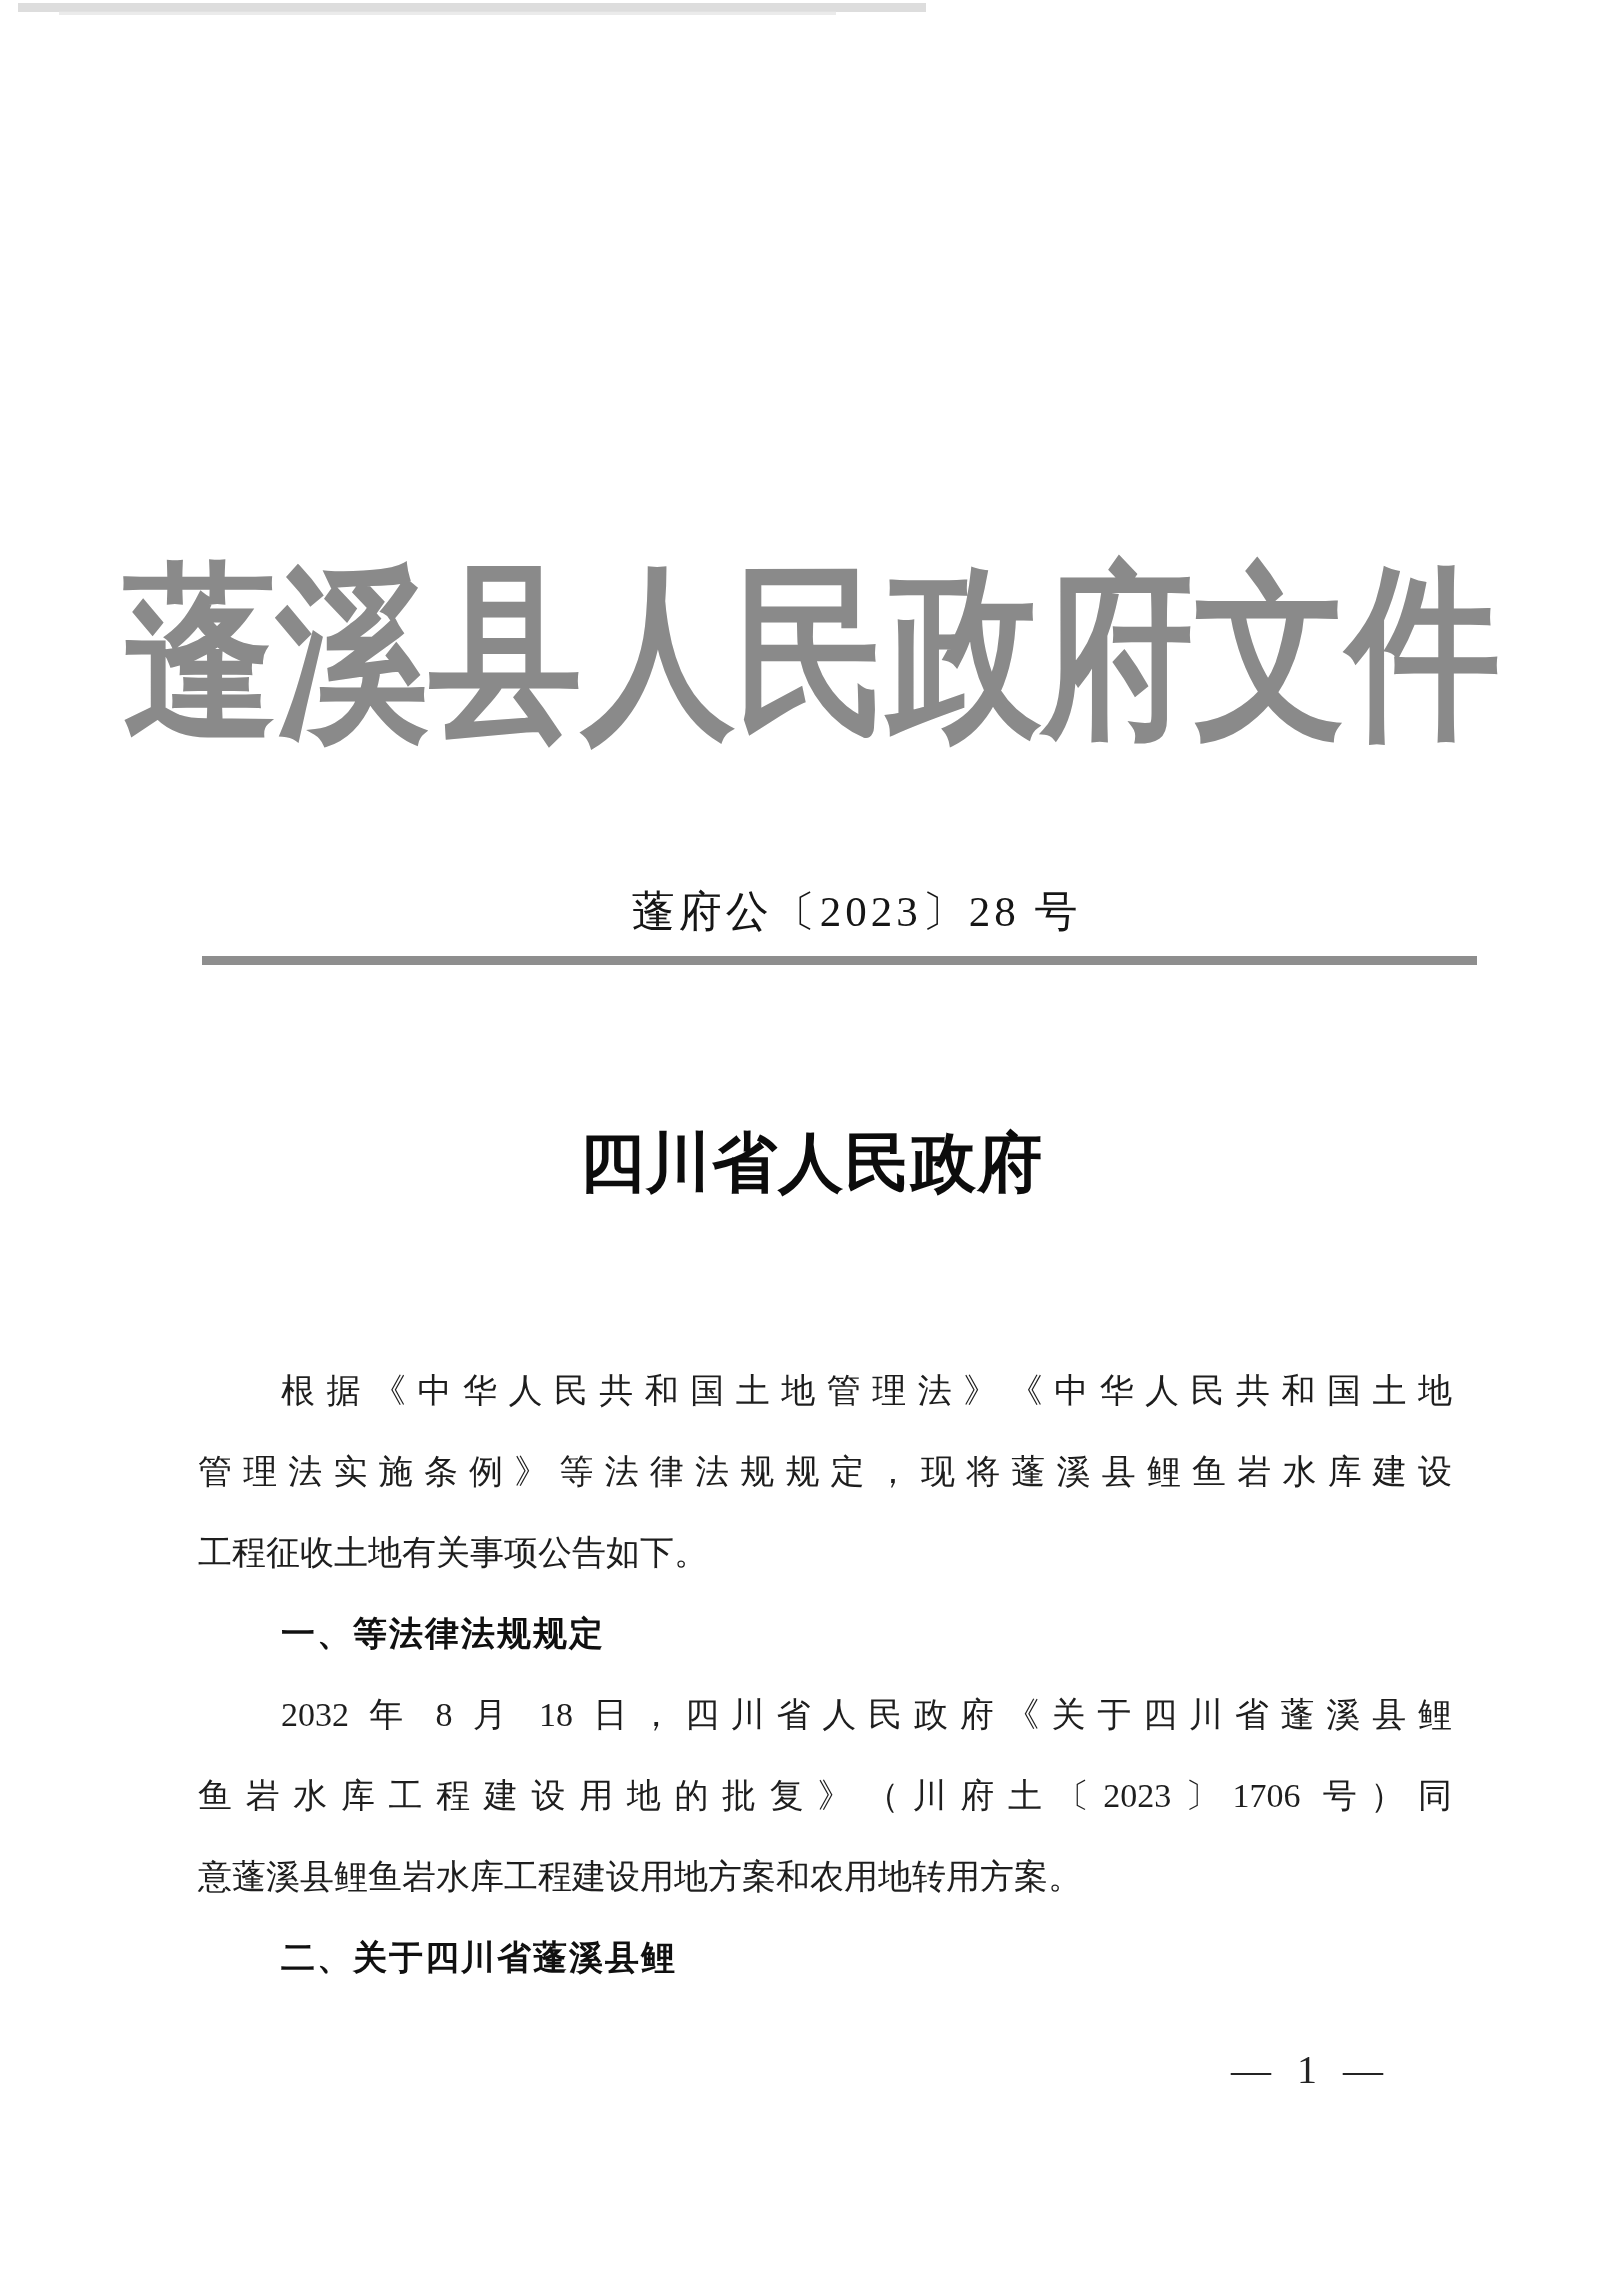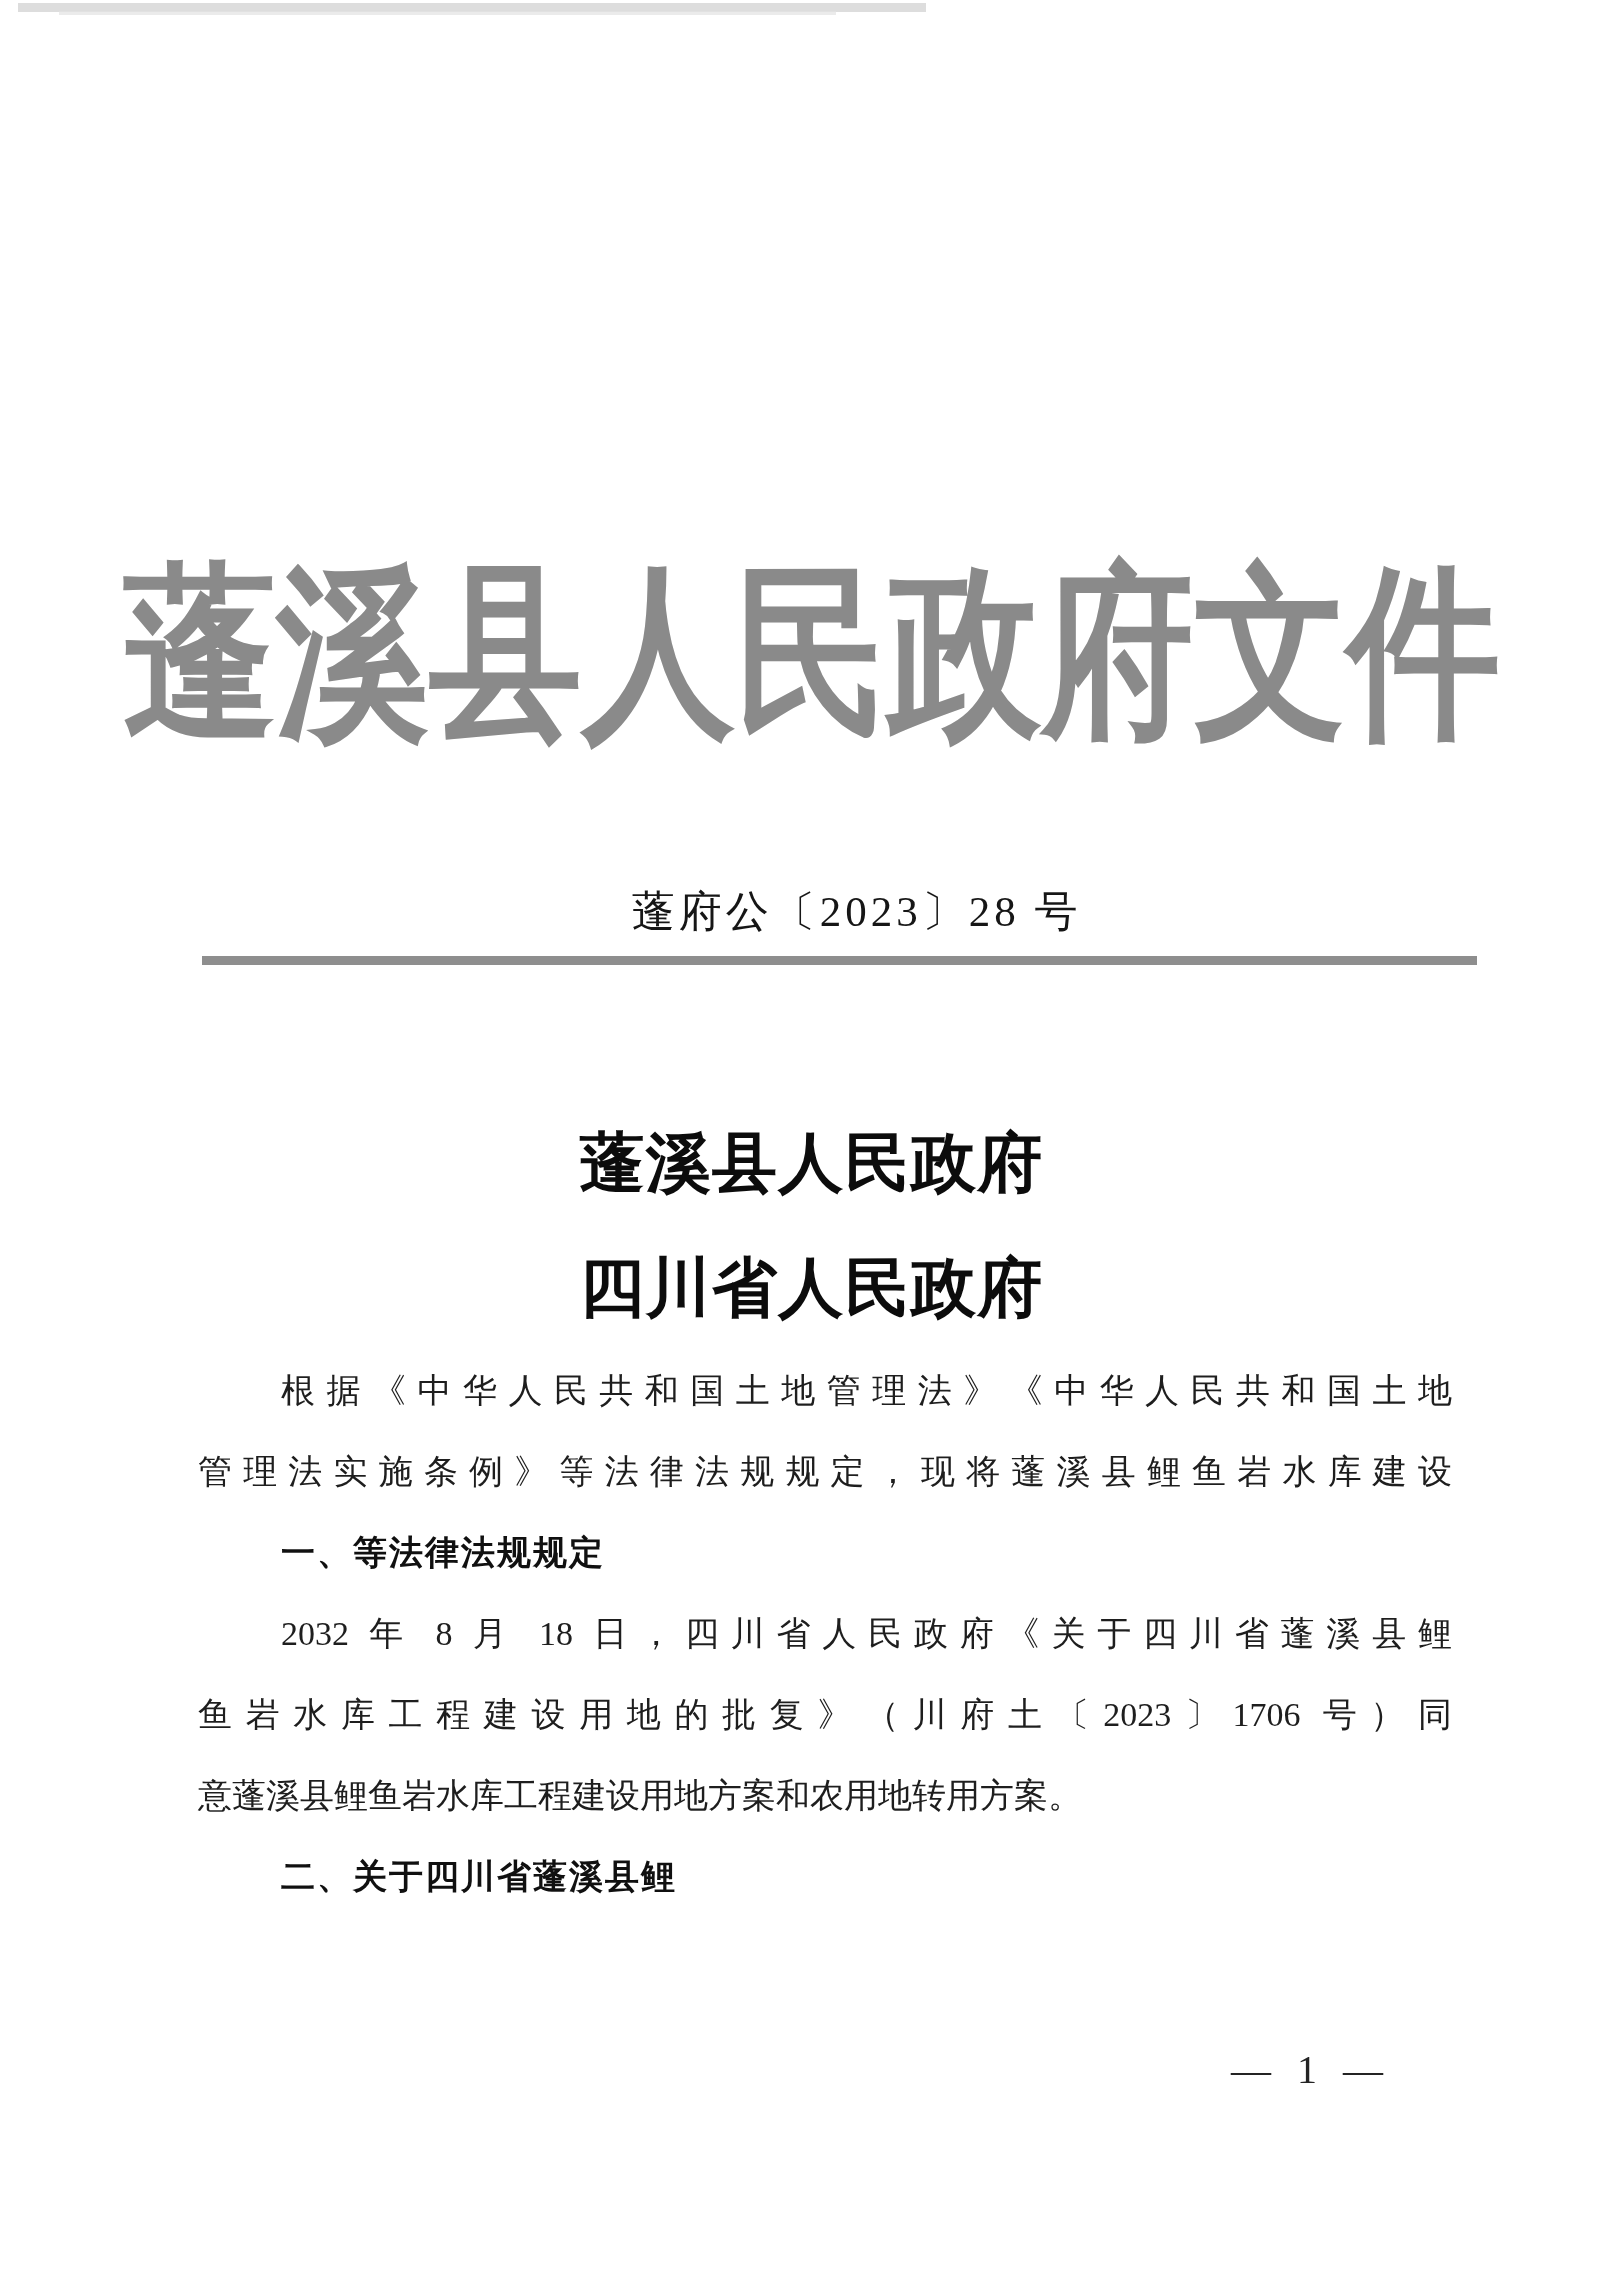--- a/index.html
+++ b/index.html
@@ -79,27 +79,27 @@
   <div class="artifact-top"></div>
   <div class="artifact-top2"></div>
 
   <div class="banner">蓬溪县人民政府文件</div>
 
   <div class="doc-number">蓬府公〔2023〕28 号</div>
 
   <div class="divider"></div>
 
   <div class="doc-title">
-    <div>蓬溪县人民政府</div>
     <div>四川省人民政府</div>
   </div>
 
   <div class="body-block">
     <div class="line indent just">根据《中华人民共和国土地管理法》《中华人民共和国土地</div>
     <div class="line just">管理法实施条例》等法律法规规定，现将蓬溪县鲤鱼岩水库建设</div>
+    <div class="line">工程征收土地有关事项公告如下。</div>
     <div class="line heading indent">一、等法律法规规定</div>
     <div class="line indent just">2032 年 8 月 18 日，四川省人民政府《关于四川省蓬溪县鲤</div>
     <div class="line just">鱼岩水库工程建设用地的批复》（川府土〔2023〕1706 号）同</div>
     <div class="line">意蓬溪县鲤鱼岩水库工程建设用地方案和农用地转用方案。</div>
     <div class="line heading indent">二、关于四川省蓬溪县鲤</div>
   </div>
 
   <div class="page-number">— 1 —</div>
 
 </div>

